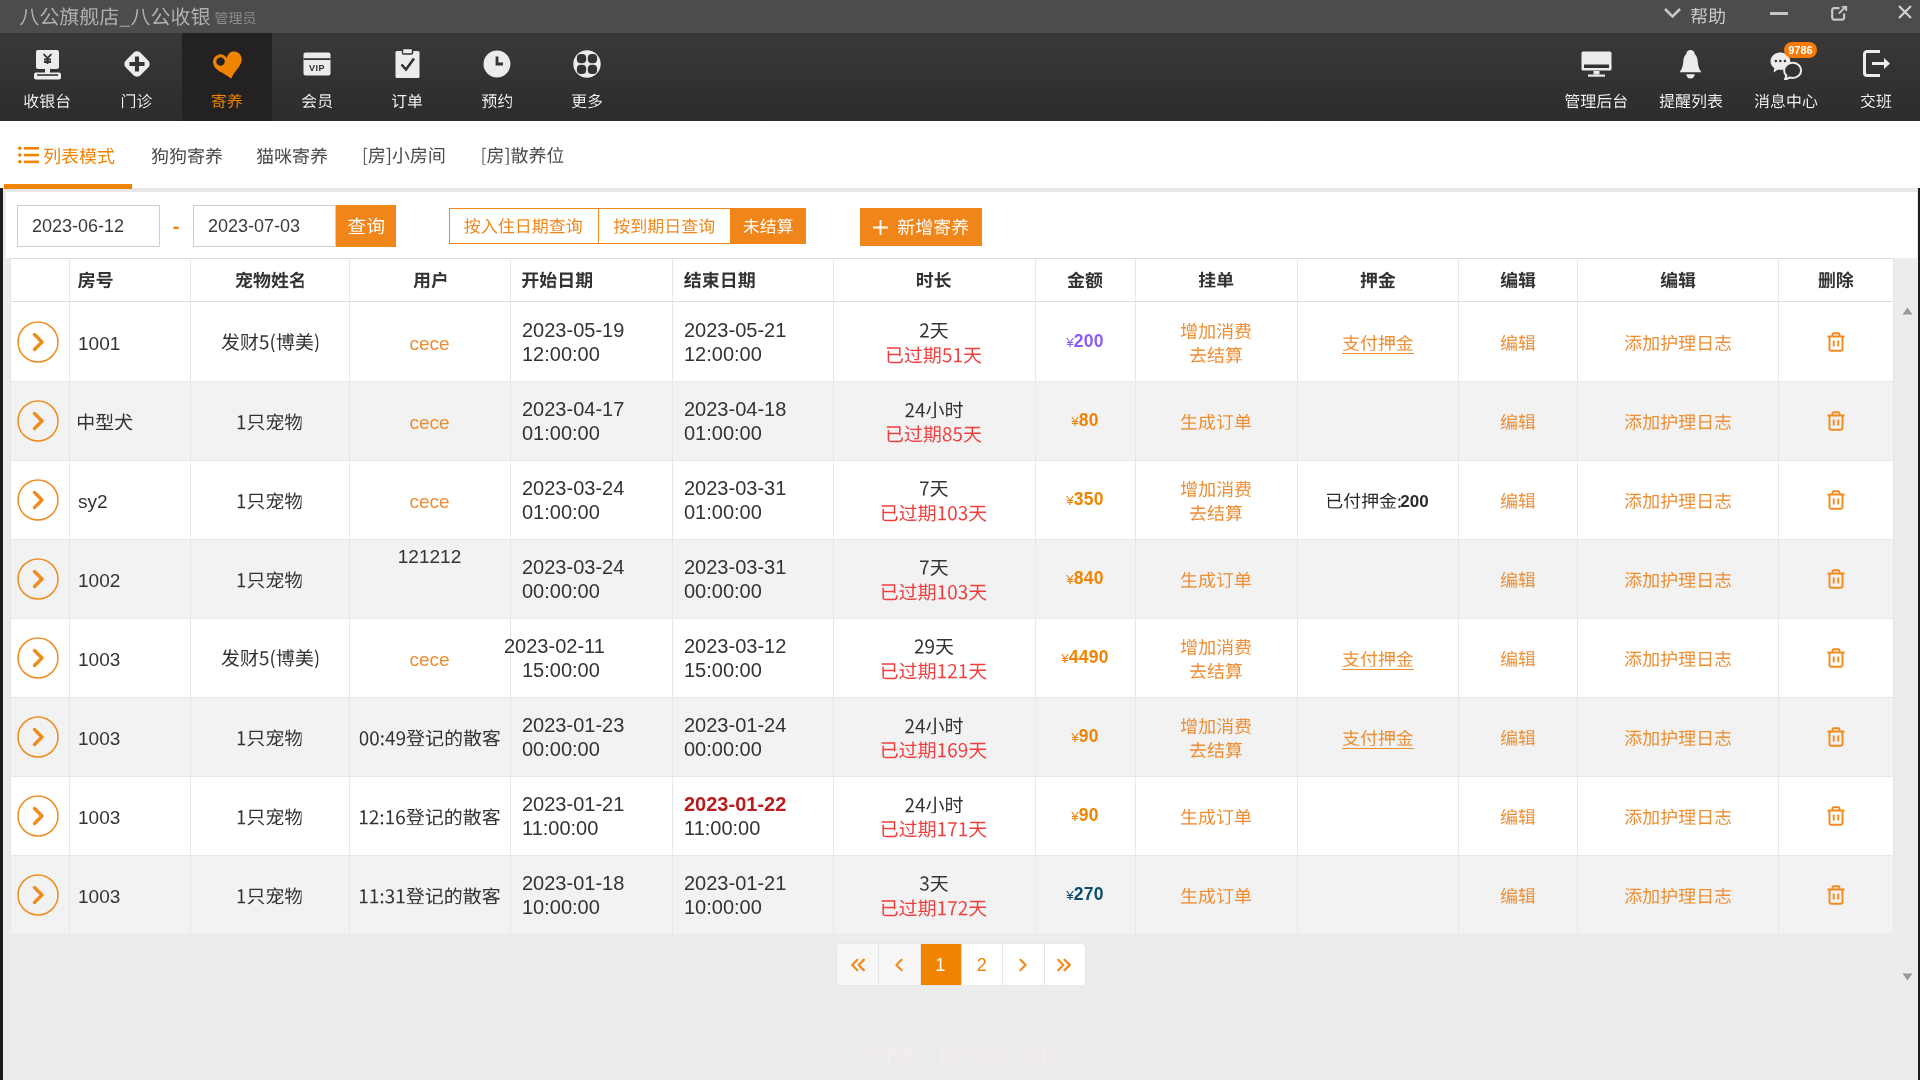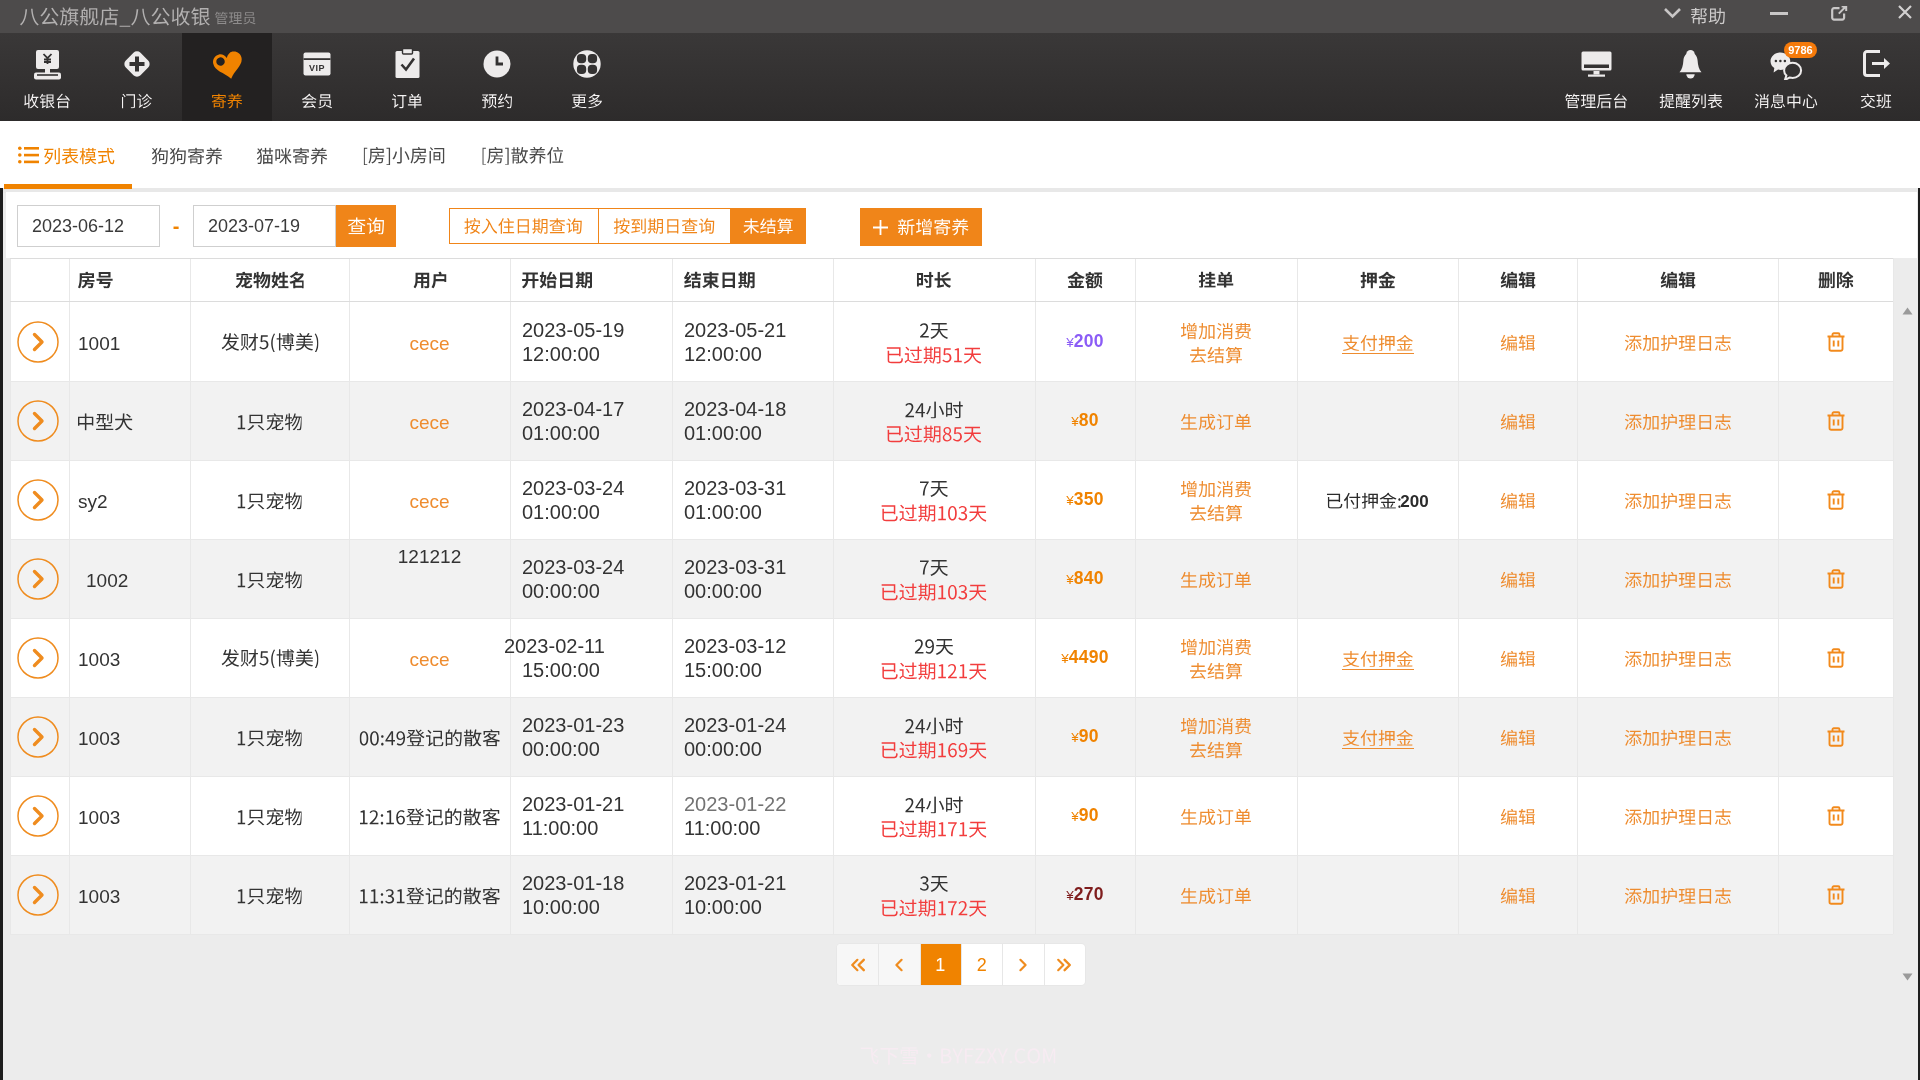--- a/index.html
+++ b/index.html
@@ -196,21 +196,21 @@
 <div class="ab" style="left:6px;top:192px;width:1911px;height:66px;background:#fff"></div>
 <div class="ab" style="left:17px;top:205px;width:143px;height:42px;border:1px solid #cfcfcf;background:#fff"></div>
 <div class="cl" style="left:32px;top:226px">
     <div class="lat" style="font-size:18px;color:#3a3a3a;font-weight:400">2023-06-12</div>
   </div>
 <div class="cc" style="left:176px;top:226px">
     <div class="lat" style="font-size:20px;color:#f08300;font-weight:700">-</div>
   </div>
 <div class="ab" style="left:193px;top:205px;width:143px;height:42px;border:1px solid #cfcfcf;background:#fff"></div>
 <div class="cl" style="left:208px;top:226px">
-    <div class="lat" style="font-size:18px;color:#3a3a3a;font-weight:400">2023-07-19</div>
+    <div class="lat" style="font-size:18px;color:#3a3a3a;font-weight:400">2023-07-03</div>
   </div>
 <div class="ab" style="left:336px;top:205px;width:60px;height:42px;background:#f08519"></div>
 <div class="cc" style="left:366px;top:226px">
     <svg style="width:36.2px;height:17.4px;display:block" viewBox="0 0 36.20 17.41">
       <path d="M4.9 11.8H12.6V13.4H4.9ZM4.9 9.3H12.6V10.8H4.9ZM3.5 8.2V14.4H14.1V8.2ZM0.7 15.6V16.9H17V15.6ZM8.1 0V2.4H0.4V3.7H6.5C4.9 5.5 2.3 7.1 0 7.9C0.3 8.2 0.7 8.7 0.9 9C3.5 8 6.3 6 8.1 3.8V7.7H9.5V3.7C11.2 5.9 14.1 7.9 16.7 8.9C16.9 8.5 17.3 8 17.6 7.7C15.2 7 12.7 5.4 11 3.7H17.3V2.4H9.5V0ZM20.5 1.2C21.4 2.1 22.6 3.3 23.1 4.1L24.1 3.2C23.6 2.4 22.4 1.2 21.5 0.4ZM19.1 5.9V7.3H21.8V13.9C21.8 14.7 21.2 15.3 20.9 15.5C21.1 15.8 21.5 16.4 21.6 16.7C21.9 16.3 22.4 15.9 25.6 13.5C25.5 13.2 25.3 12.7 25.2 12.3L23.2 13.8V5.9ZM27.9 0C27.1 2.4 25.8 4.8 24.2 6.3C24.6 6.6 25.2 7 25.5 7.3C26.2 6.4 27 5.4 27.7 4.2H34.8C34.5 12.1 34.2 15.1 33.6 15.8C33.4 16 33.2 16.1 32.8 16.1C32.4 16.1 31.3 16.1 30.2 16C30.4 16.4 30.6 17 30.6 17.4C31.7 17.4 32.8 17.4 33.4 17.4C34 17.3 34.4 17.1 34.9 16.6C35.6 15.7 35.9 12.6 36.2 3.6C36.2 3.4 36.2 2.8 36.2 2.8H28.4C28.7 2.1 29.1 1.2 29.4 0.4ZM31.1 10.4V12.5H27.8V10.4ZM31.1 9.3H27.8V7.2H31.1ZM26.5 6V14.8H27.8V13.6H32.4V6Z" fill="#fff"></path>
     </svg>
   </div>
 <div class="ab" style="left:449px;top:208px;width:357px;height:36px;border:1px solid #f08519;background:#fff"></div>
 <div class="ab" style="left:598px;top:208px;width:1px;height:36px;background:#f08519"></div>
 <div class="ab" style="left:730px;top:208px;width:76px;height:36px;background:#f08519"></div>
@@ -537,21 +537,21 @@
 <svg class="ab" style="left:1826.5px;top:489.5px" width="18" height="20" viewBox="0 0 18 20">
 <path d="M5.5 4 V2.5 A1.3 1.3 0 0 1 6.8 1.2 H11.2 A1.3 1.3 0 0 1 12.5 2.5 V4" fill="none" stroke="#f28a1c" stroke-width="1.9"></path>
 <path d="M0.5 4.5 H17.5" stroke="#f28a1c" stroke-width="2"></path>
 <path d="M2.5 4.5 V17 A1.8 1.8 0 0 0 4.3 18.8 H13.7 A1.8 1.8 0 0 0 15.5 17 V4.5" fill="none" stroke="#f28a1c" stroke-width="1.9"></path>
 <path d="M6.7 8.5 V14.5 M11.3 8.5 V14.5" stroke="#f28a1c" stroke-width="1.9"></path>
   </svg>
 <svg class="ab" style="left:17px;top:557.5px" width="42" height="42" viewBox="0 0 42 42">
 <circle cx="21" cy="21" r="20" fill="none" stroke="#ef8c1f" stroke-width="1.5"></circle>
 <path d="M17.5 13.5 L25 21 L17.5 28.5" fill="none" stroke="#ef8c1f" stroke-width="3.4" stroke-linecap="round" stroke-linejoin="round"></path>
   </svg>
-<div class="cl" style="left:86px;top:579.5px">
+<div class="cl" style="left:78px;top:579.5px">
     <div class="lat" style="font-size:19px;color:#333333;font-weight:400">1002</div>
   </div>
 <div class="cc" style="left:269.5px;top:579.5px">
     <svg style="width:64.9px;height:17.7px;display:block" viewBox="0 0 64.94 17.65">
       <path d="M0 16.1H7.6V14.6H4.8V2.1H3.5C2.8 2.6 1.9 2.9 0.6 3.1V4.2H3.1V14.6H0ZM20.1 12.6C22.1 14.1 24.4 16.2 25.5 17.6L26.8 16.7C25.6 15.4 23.3 13.3 21.4 11.9ZM15.2 11.9C14.1 13.6 11.9 15.5 9.8 16.6C10.1 16.9 10.7 17.3 10.9 17.7C13 16.4 15.3 14.4 16.7 12.5ZM13.3 2.9H23.4V8.8H13.3ZM11.9 1.5V10.2H24.9V1.5ZM38.4 5C39.5 5.5 41 6.3 41.7 6.8L42.6 5.9C41.8 5.3 40.3 4.6 39.2 4.1ZM42.8 9.3C42 10.3 40.8 11.3 39.5 12.2V8.3H45.5V7H36C36.2 6.1 36.3 5.2 36.4 4.2L34.9 4.1C34.8 5.1 34.7 6.1 34.6 7H29.8V8.3H34.3C33.5 12 31.9 14.5 28.8 16C29.1 16.3 29.6 16.9 29.8 17.2C33.2 15.3 34.9 12.5 35.8 8.3H38.1V13.1C36.7 13.9 35.3 14.6 33.9 15.1C34.3 15.4 34.7 15.9 34.8 16.2C35.9 15.8 37 15.3 38.1 14.6V15.1C38.1 16.8 38.6 17.2 40.4 17.2C40.8 17.2 43.4 17.2 43.8 17.2C45.4 17.2 45.8 16.5 45.9 14.2C45.6 14.2 45 13.9 44.7 13.7C44.6 15.6 44.4 15.9 43.7 15.9C43.1 15.9 41 15.9 40.5 15.9C39.7 15.9 39.5 15.8 39.5 15.1V13.8C41.2 12.6 42.8 11.3 44 9.9ZM36 0.4C36.3 0.9 36.7 1.6 36.9 2.1H29.7V5.7H31.2V3.4H43.9V5.7H45.4V2.1H38.6C38.3 1.5 37.8 0.6 37.4 0ZM57 0.1C56.4 3 55.3 5.7 53.7 7.4C54 7.6 54.5 8 54.8 8.3C55.6 7.3 56.3 6 56.9 4.6H58.6C57.7 7.7 56 10.9 54 12.5C54.4 12.7 54.8 13 55.1 13.3C57.2 11.5 58.9 7.9 59.8 4.6H61.4C60.4 9.4 58.3 14.2 55.2 16.4C55.6 16.6 56.1 17 56.4 17.3C59.5 14.8 61.7 9.7 62.6 4.6H63.5C63.1 12.2 62.7 15 62.1 15.7C61.9 16 61.7 16 61.4 16C61 16 60.3 16 59.4 15.9C59.6 16.3 59.8 16.9 59.8 17.4C60.6 17.4 61.5 17.4 62 17.4C62.5 17.3 62.9 17.1 63.3 16.6C64.1 15.7 64.5 12.7 64.9 4C64.9 3.8 64.9 3.3 64.9 3.3H57.5C57.8 2.4 58.1 1.4 58.3 0.4ZM48.7 1.2C48.5 3.6 48.1 6 47.4 7.6C47.7 7.7 48.3 8 48.5 8.2C48.8 7.4 49.1 6.4 49.3 5.4H51.1V9.7C49.8 10.1 48.5 10.4 47.5 10.7L47.9 12L51.1 11V17.6H52.4V10.6L54.8 9.9L54.6 8.6L52.4 9.3V5.4H54.4V4H52.4V0.1H51.1V4H49.6C49.7 3.2 49.9 2.3 50 1.4Z" fill="#333333"></path>
     </svg>
   </div>
 <div class="cc" style="left:429.5px;top:556px">
     <div class="lat" style="font-size:19px;color:#333333;font-weight:400">121212</div>
   </div>
@@ -764,21 +764,21 @@
       <path d="M0 16.1H7.6V14.7H4.8V2.2H3.5C2.8 2.6 1.9 3 0.6 3.2V4.3H3.1V14.7H0ZM9.7 16.1H18.5V14.6H14.6C13.9 14.6 13.1 14.7 12.3 14.8C15.6 11.7 17.8 8.8 17.8 6C17.8 3.6 16.2 2 13.7 2C12 2 10.8 2.8 9.6 4L10.6 5C11.4 4 12.4 3.4 13.5 3.4C15.3 3.4 16.1 4.5 16.1 6.1C16.1 8.5 14.1 11.3 9.7 15.1ZM22.1 8.7C22.7 8.7 23.3 8.2 23.3 7.4C23.3 6.6 22.7 6.1 22.1 6.1C21.4 6.1 20.8 6.6 20.8 7.4C20.8 8.2 21.4 8.7 22.1 8.7ZM22.1 16.4C22.7 16.4 23.3 15.8 23.3 15.1C23.3 14.3 22.7 13.7 22.1 13.7C21.4 13.7 20.8 14.3 20.8 15.1C20.8 15.8 21.4 16.4 22.1 16.4ZM26.4 16.1H34V14.7H31.2V2.2H29.9C29.1 2.6 28.2 3 27 3.2V4.3H29.5V14.7H26.4ZM41 16.4C43.1 16.4 45 14.6 45 11.9C45 8.9 43.5 7.5 41.1 7.5C40 7.5 38.8 8.1 37.9 9.2C38 4.8 39.6 3.4 41.5 3.4C42.4 3.4 43.2 3.8 43.7 4.4L44.7 3.4C43.9 2.5 42.9 2 41.5 2C38.8 2 36.3 4 36.3 9.5C36.3 14.1 38.3 16.4 41 16.4ZM38 10.5C38.9 9.3 40 8.8 40.8 8.8C42.5 8.8 43.3 10 43.3 11.9C43.3 13.8 42.3 15 41 15C39.2 15 38.2 13.4 38 10.5ZM51.2 9.4H59.1V11.8H51.2ZM49.7 8.2V13H60.6V8.2ZM62.5 2.6C61.8 3.3 60.8 4.2 59.8 4.9C59.4 4.4 58.9 4 58.5 3.4C59.5 2.8 60.6 1.9 61.5 1.1L60.4 0.3C59.8 1 58.8 1.9 57.9 2.6C57.4 1.8 56.9 1 56.6 0.2L55.3 0.6C56.1 2.4 57.2 4.1 58.5 5.5H52.2C53.3 4.3 54.2 2.9 54.8 1.3L53.9 0.8L53.6 0.9H47.7V2.1H52.9C52.4 3 51.8 3.9 51 4.8C50.4 4.1 49.4 3.4 48.5 2.9L47.7 3.6C48.6 4.2 49.6 5 50.2 5.6C49 6.7 47.6 7.6 46.3 8.1C46.6 8.4 47 8.9 47.2 9.2C48.8 8.4 50.5 7.3 51.9 5.8V6.7H58.7V5.7C60.1 7.1 61.6 8.3 63.3 9C63.5 8.6 63.9 8.1 64.3 7.8C63 7.3 61.8 6.6 60.7 5.6C61.6 5 62.7 4.1 63.6 3.3ZM58.2 13.1C57.9 14 57.3 15.1 56.8 16H52.4L53.5 15.5C53.4 14.9 52.9 13.9 52.4 13.2L51.1 13.6C51.5 14.3 52 15.3 52.2 16H46.9V17.2H63.7V16H58.3C58.7 15.2 59.1 14.3 59.5 13.5ZM67.1 1.5C68.2 2.5 69.5 3.7 70.1 4.6L71.2 3.6C70.5 2.8 69.2 1.5 68.1 0.6ZM68.6 17.3V17.3C68.9 16.9 69.4 16.5 72.5 14.3C72.4 14 72.2 13.4 72.1 13L70.1 14.4V6.1H65.7V7.5H68.7V14.4C68.7 15.3 68.1 15.9 67.8 16.2C68 16.5 68.4 17 68.6 17.3ZM72.8 1.5V2.9H80.3V7.7H73.1V15C73.1 16.9 73.8 17.4 75.9 17.4C76.4 17.4 79.8 17.4 80.3 17.4C82.4 17.4 82.9 16.5 83.1 13.4C82.7 13.3 82 13.1 81.7 12.8C81.6 15.5 81.4 16 80.2 16C79.5 16 76.6 16 76 16C74.8 16 74.6 15.8 74.6 15.1V9.1H80.3V10.1H81.7V1.5ZM94.3 8.1C95.3 9.5 96.6 11.4 97.2 12.5L98.4 11.8C97.8 10.7 96.5 8.8 95.4 7.5ZM88.4 0.1C88.2 1 87.9 2.3 87.6 3.2H85.4V17.2H86.8V15.7H92.1V3.2H88.9C89.2 2.4 89.6 1.3 89.9 0.4ZM86.8 4.5H90.7V8.5H86.8ZM86.8 14.4V9.8H90.7V14.4ZM95.2 0.1C94.5 2.7 93.5 5.3 92.2 7C92.5 7.2 93.1 7.6 93.4 7.8C94.1 6.9 94.7 5.8 95.2 4.5H100.1C99.8 12.1 99.5 15 98.9 15.7C98.7 15.9 98.5 16 98.1 16C97.7 16 96.5 16 95.3 15.9C95.5 16.2 95.7 16.9 95.7 17.3C96.8 17.3 97.9 17.3 98.6 17.3C99.3 17.2 99.7 17.1 100.1 16.5C100.9 15.6 101.1 12.6 101.4 3.9C101.4 3.7 101.4 3.2 101.4 3.2H95.7C96 2.3 96.3 1.3 96.5 0.4ZM109.5 0.3V2.5H107.1V0.3H105.8V2.5H103.9V3.7H105.8V5.9H103.6V7.2H112.8V5.9H110.9V3.7H112.8V2.5H110.9V0.3ZM107.1 3.7H109.5V5.9H107.1ZM106.2 12H110.4V13.3H106.2ZM106.2 10.9V9.6H110.4V10.9ZM104.9 8.4V17.7H106.2V14.4H110.4V16.1C110.4 16.4 110.3 16.4 110.1 16.4C109.9 16.5 109.1 16.5 108.3 16.4C108.5 16.8 108.7 17.3 108.7 17.6C109.9 17.6 110.7 17.6 111.1 17.4C111.6 17.2 111.7 16.8 111.7 16.2V8.4ZM115.1 5H118.4C118 7.4 117.5 9.5 116.8 11.2C116 9.4 115.4 7.4 115.1 5.2ZM114.7 0.2C114.3 3.4 113.4 6.5 112.1 8.6C112.4 8.8 112.9 9.4 113.1 9.7C113.5 9.1 113.9 8.3 114.3 7.4C114.7 9.3 115.3 11.1 116 12.6C115 14.2 113.6 15.5 111.8 16.5C112.1 16.8 112.5 17.4 112.7 17.7C114.4 16.7 115.7 15.5 116.7 14C117.6 15.6 118.8 16.8 120.2 17.7C120.4 17.3 120.9 16.7 121.2 16.5C119.7 15.6 118.5 14.3 117.5 12.7C118.7 10.6 119.3 8.1 119.8 5H121V3.7H115.5C115.7 2.6 116 1.5 116.1 0.4ZM128.6 6.1H134.3C133.5 7 132.5 7.8 131.3 8.5C130.2 7.8 129.2 7 128.5 6.2ZM129 3.5C128 5 126.2 6.7 123.5 7.8C123.9 8.1 124.3 8.5 124.5 8.9C125.6 8.3 126.6 7.7 127.5 7C128.2 7.8 129 8.5 130 9.2C127.7 10.3 125 11.1 122.5 11.6C122.7 11.9 123 12.5 123.2 12.8C124.1 12.6 125.2 12.4 126.2 12.1V17.6H127.6V17H135.1V17.6H136.6V12C137.4 12.2 138.3 12.4 139.2 12.5C139.4 12.1 139.8 11.5 140.1 11.2C137.4 10.8 134.8 10.1 132.7 9.2C134.3 8.1 135.6 6.9 136.5 5.5L135.6 4.9L135.3 5H129.6C130 4.6 130.2 4.2 130.5 3.8ZM131.3 10C132.7 10.7 134.2 11.3 135.8 11.8H127.1C128.6 11.3 130 10.7 131.3 10ZM127.6 15.8V13H135.1V15.8ZM130 0.4C130.3 0.8 130.6 1.4 130.9 1.9H123.3V5.5H124.7V3.2H137.9V5.5H139.3V1.9H132.5C132.2 1.3 131.8 0.6 131.4 0Z" fill="#333333"></path>
     </svg>
   </div>
 <div class="cl" style="left:522px;top:803.5px">
     <div class="lat" style="font-size:20px;color:#333333;font-weight:400">2023-01-21</div>
   </div>
 <div class="cl" style="left:522px;top:827.5px">
     <div class="lat" style="font-size:20px;color:#333333;font-weight:400">11:00:00</div>
   </div>
 <div class="cl" style="left:684px;top:803.5px">
-    <div class="lat" style="font-size:20px;color:#737373;font-weight:400">2023-01-22</div>
+    <div class="lat" style="font-size:20px;color:#b91c1c;font-weight:700">2023-01-22</div>
   </div>
 <div class="cl" style="left:684px;top:827.5px">
     <div class="lat" style="font-size:20px;color:#333333;font-weight:400">11:00:00</div>
   </div>
 <div class="cc" style="left:934.0px;top:805.0px">
     <svg style="width:57.6px;height:17.4px;display:block" viewBox="0 0 57.61 17.39">
       <path d="M0.1 15.9H8.8V14.4H5C4.3 14.4 3.4 14.4 2.7 14.5C6 11.4 8.2 8.6 8.2 5.8C8.2 3.3 6.6 1.7 4.1 1.7C2.3 1.7 1.1 2.5 0 3.7L1 4.7C1.8 3.8 2.8 3.1 3.9 3.1C5.6 3.1 6.5 4.3 6.5 5.9C6.5 8.2 4.4 11 0.1 14.8ZM16.2 15.9H17.9V12H19.7V10.6H17.9V1.9H16L10.2 10.9V12H16.2ZM16.2 10.6H12L15.1 5.9C15.5 5.2 15.9 4.5 16.3 3.8H16.3C16.3 4.5 16.2 5.7 16.2 6.4ZM29.1 0.2V15.4C29.1 15.8 29 15.9 28.6 15.9C28.2 15.9 26.8 16 25.5 15.9C25.7 16.3 26 17 26 17.4C27.8 17.4 29 17.4 29.7 17.1C30.4 16.9 30.7 16.5 30.7 15.4V0.2ZM33.7 5C35.4 7.8 36.9 11.3 37.3 13.6L38.9 12.9C38.4 10.7 36.8 7.2 35.1 4.5ZM24.2 4.6C23.7 7.2 22.6 10.5 20.9 12.5C21.3 12.7 22 13 22.3 13.2C24 11.1 25.1 7.7 25.8 4.9ZM48.3 7.3C49.3 8.7 50.6 10.8 51.2 11.9L52.5 11.2C51.9 10 50.5 8.1 49.5 6.7ZM45.5 8.2V12.6H42.2V8.2ZM45.5 7H42.2V2.8H45.5ZM40.9 1.5V15.4H42.2V13.9H46.8V1.5ZM53.8 0V3.7H47.7V5.1H53.8V15.2C53.8 15.6 53.7 15.8 53.3 15.8C52.9 15.8 51.5 15.8 50 15.7C50.2 16.1 50.4 16.8 50.5 17.2C52.4 17.2 53.7 17.2 54.3 16.9C55 16.7 55.3 16.3 55.3 15.2V5.1H57.6V3.7H55.3V0Z" fill="#333333"></path>
     </svg>
   </div>
 <div class="cc" style="left:934.0px;top:829.0px">
@@ -843,21 +843,21 @@
     <svg style="width:28.3px;height:16.0px;display:block" viewBox="0 0 28.35 15.98">
       <path d="M4.4 14.7C6.9 14.7 8.9 13.3 8.9 10.8C8.9 8.9 7.6 7.6 6 7.2V7.1C7.5 6.6 8.5 5.5 8.5 3.8C8.5 1.6 6.7 0.3 4.4 0.3C2.8 0.3 1.6 1 0.5 2L1.4 3.1C2.2 2.3 3.2 1.7 4.3 1.7C5.8 1.7 6.7 2.6 6.7 3.9C6.7 5.4 5.7 6.6 2.8 6.6V7.9C6.1 7.9 7.2 9 7.2 10.7C7.2 12.3 6 13.3 4.3 13.3C2.8 13.3 1.7 12.5 0.9 11.7L0 12.8C0.9 13.8 2.3 14.7 4.4 14.7ZM11.2 5.9V7.3H18.2C17.6 10 15.7 12.8 10.8 14.8C11.1 15.1 11.5 15.6 11.7 16C16.6 14 18.6 11.2 19.5 8.4C21.1 12.1 23.6 14.7 27.4 16C27.6 15.6 28 15 28.3 14.7C24.5 13.6 21.9 10.9 20.5 7.3H27.8V5.9H20C20.1 5.1 20.1 4.4 20.1 3.7V1.4H27V0H11.9V1.4H18.6V3.7C18.6 4.4 18.6 5.1 18.5 5.9Z" fill="#333333"></path>
     </svg>
   </div>
 <div class="cc" style="left:934.0px;top:908.0px">
     <svg style="width:105.2px;height:17.5px;display:block" viewBox="0 0 105.22 17.50">
       <path d="M0 1.1V2.5H12.4V7.5H2.5V4.4H1V14C1 16.3 2 16.9 5.1 16.9C5.8 16.9 11.4 16.9 12.2 16.9C15.3 16.9 16 15.8 16.3 12.4C15.9 12.3 15.3 12 14.9 11.8C14.6 14.8 14.3 15.5 12.2 15.5C10.9 15.5 6 15.5 5 15.5C2.9 15.5 2.5 15.2 2.5 14V8.9H12.4V9.9H13.9V1.1ZM18.7 1.2C19.8 2.2 21 3.6 21.5 4.5L22.7 3.6C22.2 2.7 20.9 1.4 19.8 0.5ZM24.5 6.8C25.4 8 26.6 9.7 27.1 10.7L28.3 10C27.8 9 26.6 7.4 25.6 6.2ZM22.2 7.1H18.2V8.4H20.8V13.4C19.9 13.7 19 14.5 17.9 15.6L18.9 17C19.9 15.7 20.8 14.6 21.5 14.6C21.9 14.6 22.5 15.2 23.3 15.7C24.6 16.5 26.2 16.7 28.6 16.7C30.4 16.7 33.8 16.6 35.1 16.5C35.1 16.1 35.4 15.4 35.5 15C33.7 15.2 30.8 15.4 28.6 15.4C26.5 15.4 24.9 15.2 23.6 14.5C23 14.1 22.6 13.7 22.2 13.5ZM30.9 0V3.4H23.5V4.7H30.9V12.3C30.9 12.6 30.8 12.7 30.4 12.7C30 12.7 28.7 12.7 27.3 12.7C27.5 13.1 27.7 13.7 27.8 14.1C29.6 14.1 30.8 14.1 31.4 13.9C32.1 13.6 32.4 13.2 32.4 12.3V4.7H35V3.4H32.4V0ZM39.6 13.2C39 14.5 38 15.7 37 16.6C37.3 16.8 37.9 17.2 38.2 17.4C39.2 16.5 40.3 15 41 13.6ZM42.3 13.8C43.1 14.7 43.9 15.9 44.3 16.7L45.5 16C45.1 15.2 44.2 14.1 43.4 13.2ZM52.5 2.2V5.2H48.6V2.2ZM47.3 0.9V7.8C47.3 10.5 47.1 14.2 45.5 16.7C45.8 16.8 46.4 17.3 46.6 17.5C47.8 15.7 48.3 13.3 48.5 11H52.5V15.6C52.5 15.9 52.4 16 52.1 16C51.8 16 50.8 16 49.8 16C50 16.3 50.2 17 50.3 17.3C51.7 17.3 52.6 17.3 53.1 17.1C53.7 16.9 53.8 16.4 53.8 15.6V0.9ZM52.5 6.5V9.7H48.5C48.6 9 48.6 8.4 48.6 7.8V6.5ZM43.6 0.2V2.5H40.1V0.2H38.8V2.5H37.2V3.7H38.8V11.5H37V12.8H46.3V11.5H44.9V3.7H46.3V2.5H44.9V0.2ZM40.1 3.7H43.6V5.4H40.1ZM40.1 6.6H43.6V8.4H40.1ZM40.1 9.6H43.6V11.5H40.1ZM56.9 15.9H64.5V14.5H61.8V2H60.4C59.7 2.4 58.8 2.7 57.5 3V4.1H60V14.5H56.9ZM69.5 15.9H71.3C71.6 10.4 72.2 7.2 75.4 3V2H66.7V3.5H73.5C70.7 7.3 69.8 10.6 69.5 15.9ZM77.2 15.9H85.9V14.4H82.1C81.4 14.4 80.5 14.5 79.8 14.5C83 11.4 85.3 8.6 85.3 5.8C85.3 3.3 83.7 1.7 81.2 1.7C79.4 1.7 78.2 2.5 77.1 3.8L78.1 4.8C78.9 3.8 79.8 3.1 81 3.1C82.7 3.1 83.5 4.3 83.5 5.9C83.5 8.3 81.5 11.1 77.2 14.9ZM88.1 7.3V8.7H95.1C94.4 11.4 92.6 14.2 87.7 16.2C88 16.5 88.4 17 88.6 17.4C93.4 15.4 95.5 12.6 96.4 9.8C97.9 13.5 100.5 16.1 104.3 17.4C104.5 17 104.9 16.4 105.2 16.1C101.4 15 98.7 12.3 97.4 8.7H104.7V7.3H96.9C97 6.5 97 5.8 97 5.1V2.9H103.9V1.4H88.8V2.9H95.5V5.1C95.5 5.8 95.5 6.5 95.4 7.3Z" fill="#f23d3d"></path>
     </svg>
   </div>
 <div class="cc" style="left:1085.0px;top:894.5px">
-    <div class="lat" style="color:#7f1d1d"><span style="font-size:13.5px">¥</span><span style="font-size:17.5px;font-weight:bold;letter-spacing:0.3px">270</span></div>
+    <div class="lat" style="color:#0c4a6e"><span style="font-size:13.5px">¥</span><span style="font-size:17.5px;font-weight:bold;letter-spacing:0.3px">270</span></div>
   </div>
 <div class="cc" style="left:1216.0px;top:895.5px">
     <svg style="width:70.1px;height:16.7px;display:block" viewBox="0 0 70.11 16.69">
       <path d="M3.3 0.3C2.6 2.9 1.5 5.4 0 7C0.3 7.1 0.9 7.5 1.2 7.8C1.9 7 2.5 5.9 3.1 4.8H7.4V8.8H2V10.1H7.4V14.7H0V16H16.1V14.7H8.8V10.1H14.6V8.8H8.8V4.8H15.2V3.5H8.8V0H7.4V3.5H3.7C4.1 2.6 4.4 1.6 4.7 0.6ZM26.8 0C26.8 1 26.9 2.1 26.9 3.1H19.3V8.1C19.3 10.5 19.2 13.6 17.7 15.8C18 15.9 18.6 16.4 18.8 16.7C20.5 14.3 20.7 10.7 20.7 8.1V8H24C24 11.1 23.9 12.3 23.6 12.5C23.5 12.7 23.3 12.7 23.1 12.7C22.8 12.7 22 12.7 21.1 12.6C21.4 13 21.5 13.5 21.5 13.9C22.4 13.9 23.2 13.9 23.7 13.9C24.2 13.9 24.5 13.7 24.8 13.4C25.2 12.9 25.3 11.4 25.3 7.3C25.3 7.1 25.4 6.8 25.4 6.8H20.7V4.4H27C27.2 7.3 27.6 10 28.3 12C27.1 13.4 25.8 14.5 24.2 15.4C24.4 15.6 24.9 16.2 25.1 16.5C26.5 15.6 27.8 14.7 28.9 13.5C29.7 15.3 30.8 16.4 32.2 16.4C33.6 16.4 34.1 15.5 34.3 12.5C33.9 12.3 33.4 12 33.1 11.7C33 14.1 32.8 15 32.3 15C31.4 15 30.5 14 29.9 12.3C31.2 10.5 32.3 8.5 33 6.1L31.7 5.8C31.1 7.6 30.3 9.2 29.4 10.7C28.9 8.9 28.6 6.8 28.4 4.4H34.1V3.1H28.3C28.2 2.1 28.2 1.1 28.2 0ZM29.1 0.9C30.3 1.5 31.6 2.4 32.3 3.1L33.2 2.1C32.5 1.5 31 0.6 29.9 0.1ZM37.1 1.2C38 2.1 39.2 3.4 39.8 4.2L40.8 3.3C40.2 2.5 39 1.3 38 0.4ZM38.7 16.1C39 15.8 39.5 15.4 43.3 12.7C43.2 12.5 43 11.9 42.9 11.5L40.3 13.3V5.7H35.9V6.9H39V13.4C39 14.2 38.4 14.7 38 15C38.3 15.2 38.6 15.8 38.7 16.1ZM42.2 1.5V2.9H47.7V14.6C47.7 14.9 47.6 15 47.2 15C46.8 15 45.5 15 44.2 15C44.4 15.4 44.7 16.1 44.7 16.5C46.4 16.5 47.6 16.4 48.2 16.2C48.9 15.9 49.1 15.5 49.1 14.6V2.9H52.3V1.5ZM57 7.3H61.3V9.2H57ZM62.7 7.3H67.2V9.2H62.7ZM57 4.3H61.3V6.2H57ZM62.7 4.3H67.2V6.2H62.7ZM65.8 0.1C65.4 1 64.6 2.2 64 3.1H59.6L60.4 2.8C60 2 59.1 0.9 58.4 0.1L57.3 0.6C57.9 1.4 58.6 2.4 59 3.1H55.7V10.3H61.3V12.1H54V13.3H61.3V16.5H62.7V13.3H70.1V12.1H62.7V10.3H68.5V3.1H65.5C66.1 2.4 66.7 1.4 67.2 0.6Z" fill="#ee8c2f"></path>
     </svg>
   </div>
 <div class="cc" style="left:1517.5px;top:895.5px">
     <svg style="width:34.6px;height:16.7px;display:block" viewBox="0 0 34.60 16.67">
       <path d="M0 14.3 0.4 15.5C1.8 14.9 3.7 14.1 5.5 13.4L5.3 12.3C3.3 13 1.4 13.8 0 14.3ZM0.4 7.6C0.7 7.5 1.1 7.4 3 7.1C2.3 8.3 1.7 9.2 1.4 9.5C0.9 10.2 0.5 10.7 0.1 10.8C0.3 11.1 0.5 11.7 0.5 12C0.9 11.7 1.4 11.6 5.4 10.6C5.4 10.3 5.3 9.9 5.3 9.5L2.3 10.2C3.6 8.5 4.8 6.5 5.9 4.5L4.8 3.9C4.5 4.6 4.1 5.3 3.7 5.9L1.7 6.1C2.7 4.6 3.7 2.5 4.5 0.6L3.2 0.1C2.5 2.3 1.3 4.7 1 5.3C0.6 5.9 0.3 6.3 0 6.4C0.1 6.7 0.3 7.3 0.4 7.6ZM10.5 8.9V11.6H9.1V8.9ZM11.5 8.9H12.7V11.6H11.5ZM8 7.8V16.5H9.1V12.7H10.5V16.1H11.5V12.7H12.7V16.1H13.7V12.7H15V15.4C15 15.5 14.9 15.5 14.8 15.5C14.7 15.5 14.4 15.5 14 15.5C14.1 15.8 14.2 16.2 14.3 16.5C14.9 16.5 15.3 16.5 15.7 16.3C16 16.2 16.1 15.9 16.1 15.4V7.8L15 7.8ZM13.7 8.9H15V11.6H13.7ZM10.2 0.4C10.5 0.9 10.8 1.5 11 2.1H6.8V6C6.8 8.7 6.6 12.7 5 15.6C5.2 15.7 5.8 16.1 6 16.4C7.7 13.4 8 9.2 8 6.3H15.9V2.1H12.4C12.2 1.5 11.9 0.6 11.5 0ZM8 3.2H14.6V5.1H8ZM27.2 1.7H32.1V3.5H27.2ZM26 0.7V4.5H33.4V0.7ZM18.8 9.3C18.9 9.1 19.5 9 20.1 9H21.7V11.6L18 12.2L18.3 13.5L21.7 12.9V16.6H22.9V12.6L25 12.2L24.9 11L22.9 11.4V9H24.6V7.8H22.9V5H21.7V7.8H20C20.5 6.5 21 5.1 21.4 3.5H24.7V2.2H21.8C21.9 1.6 22 1 22.2 0.4L20.8 0.1C20.8 0.8 20.6 1.5 20.4 2.2H18.2V3.5H20.1C19.8 5 19.4 6.2 19.2 6.6C18.9 7.4 18.7 8 18.4 8.1C18.5 8.4 18.7 9 18.8 9.3ZM32 6.7V8.3H27.4V6.7ZM24.5 13.9 24.7 15.1 32 14.5V16.7H33.2V14.4L34.6 14.3L34.6 13.2L33.2 13.2V6.7H34.5V5.6H24.9V6.7H26.2V13.8ZM32 9.3V10.9H27.4V9.3ZM32 11.9V13.3L27.4 13.7V11.9Z" fill="#ee8c2f"></path>
     </svg>

